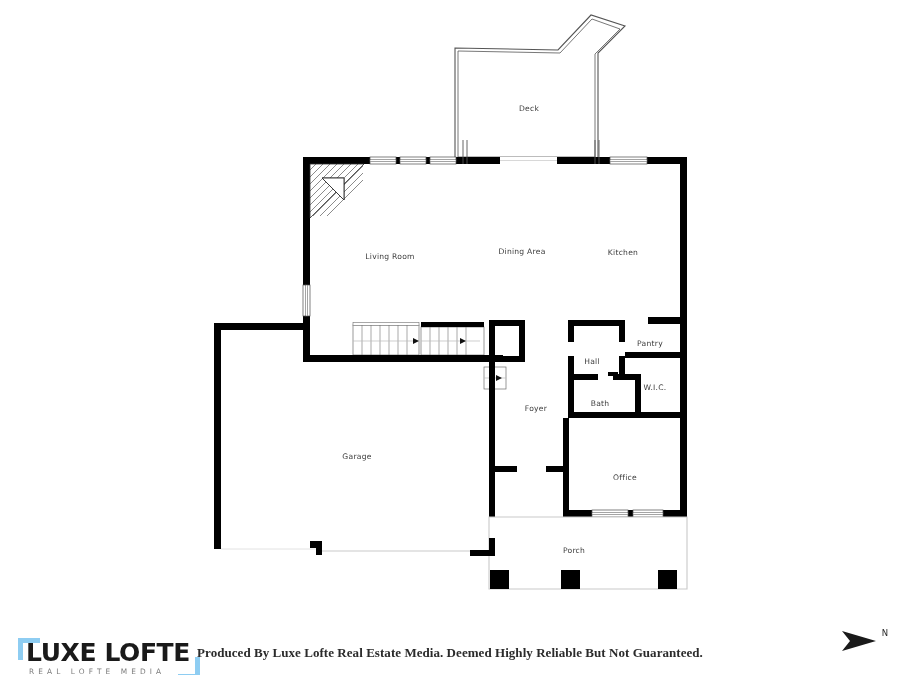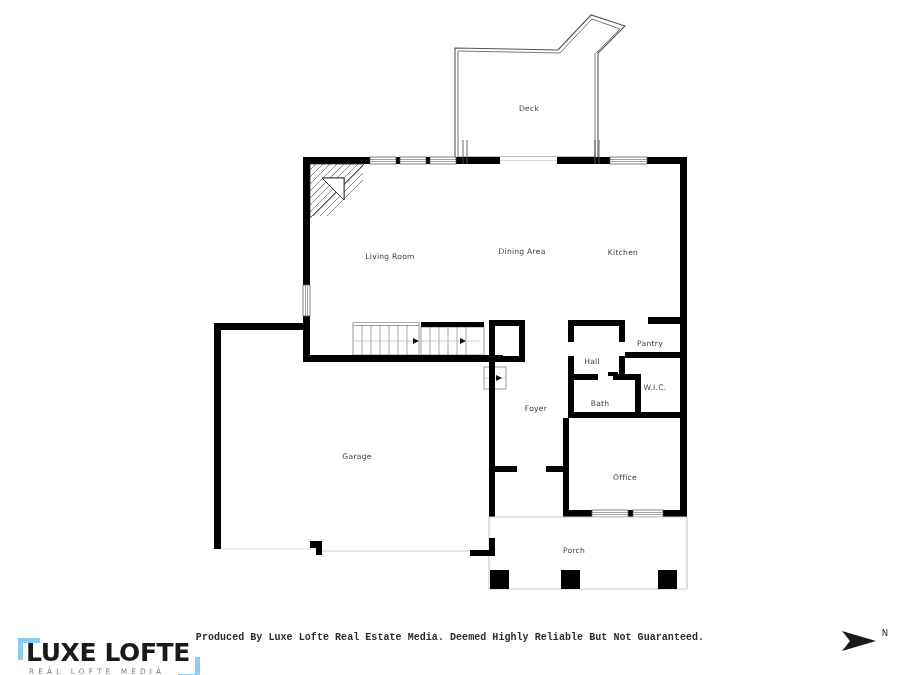--- a/index.html
+++ b/index.html
@@ -82,25 +82,25 @@
     font-size: 7.4px;
     letter-spacing: 4.1px;
     color: #7d7d7d;
     white-space: nowrap;
   }
 
   
   #footer-disclaimer {
     position: absolute;
     left: 0;
-    top: 632px;
+    top: 645px;
     width: 900px;
     text-align: center;
-    font-family: Liberation Mono, monospace;
-    font-size: 10px;
+    font-family: Liberation Serif, serif;
+    font-size: 13px;
     font-weight: bold;
     color: #2b2b2b;
     letter-spacing: 0.05px;
   }
 
   
   #compass {
     position: absolute;
     left: 838px;
     top: 628px;

